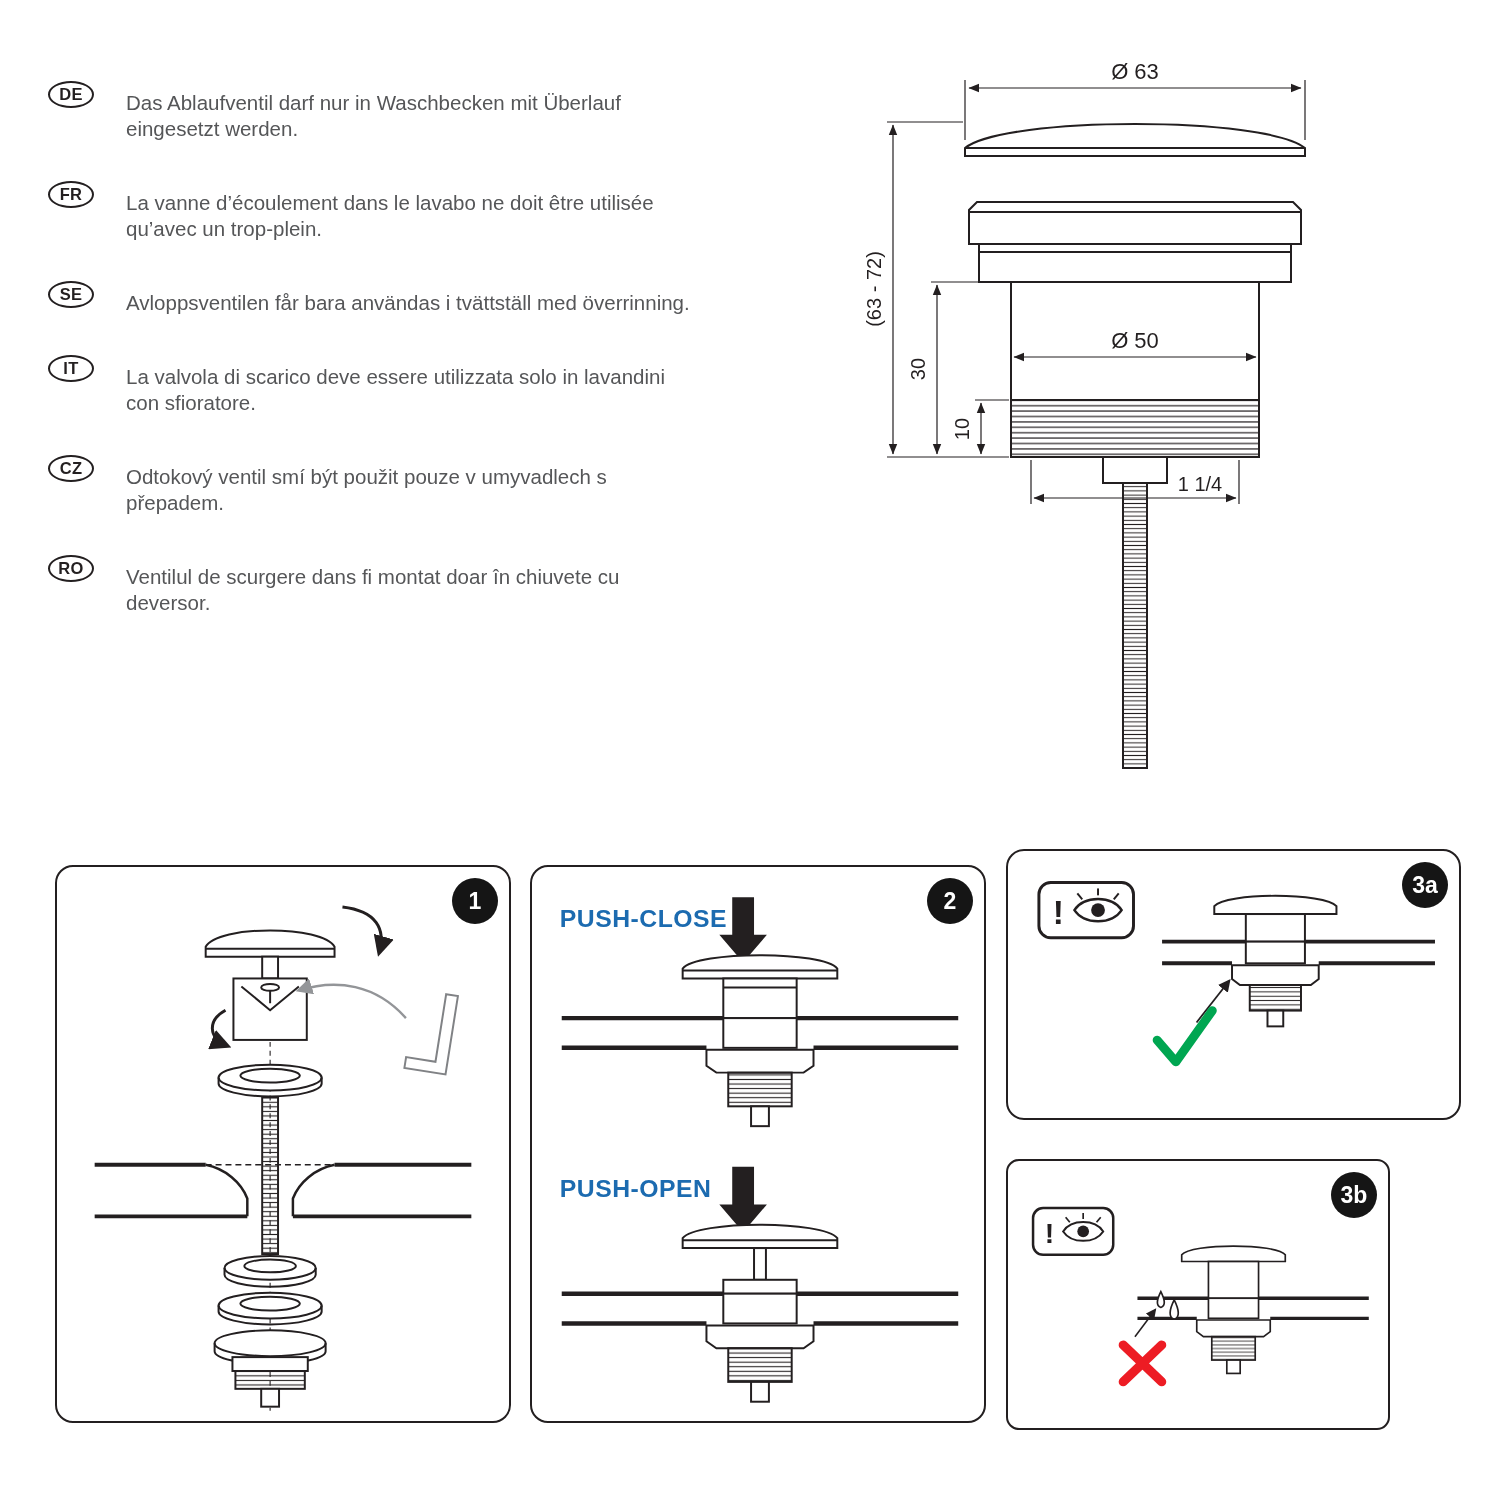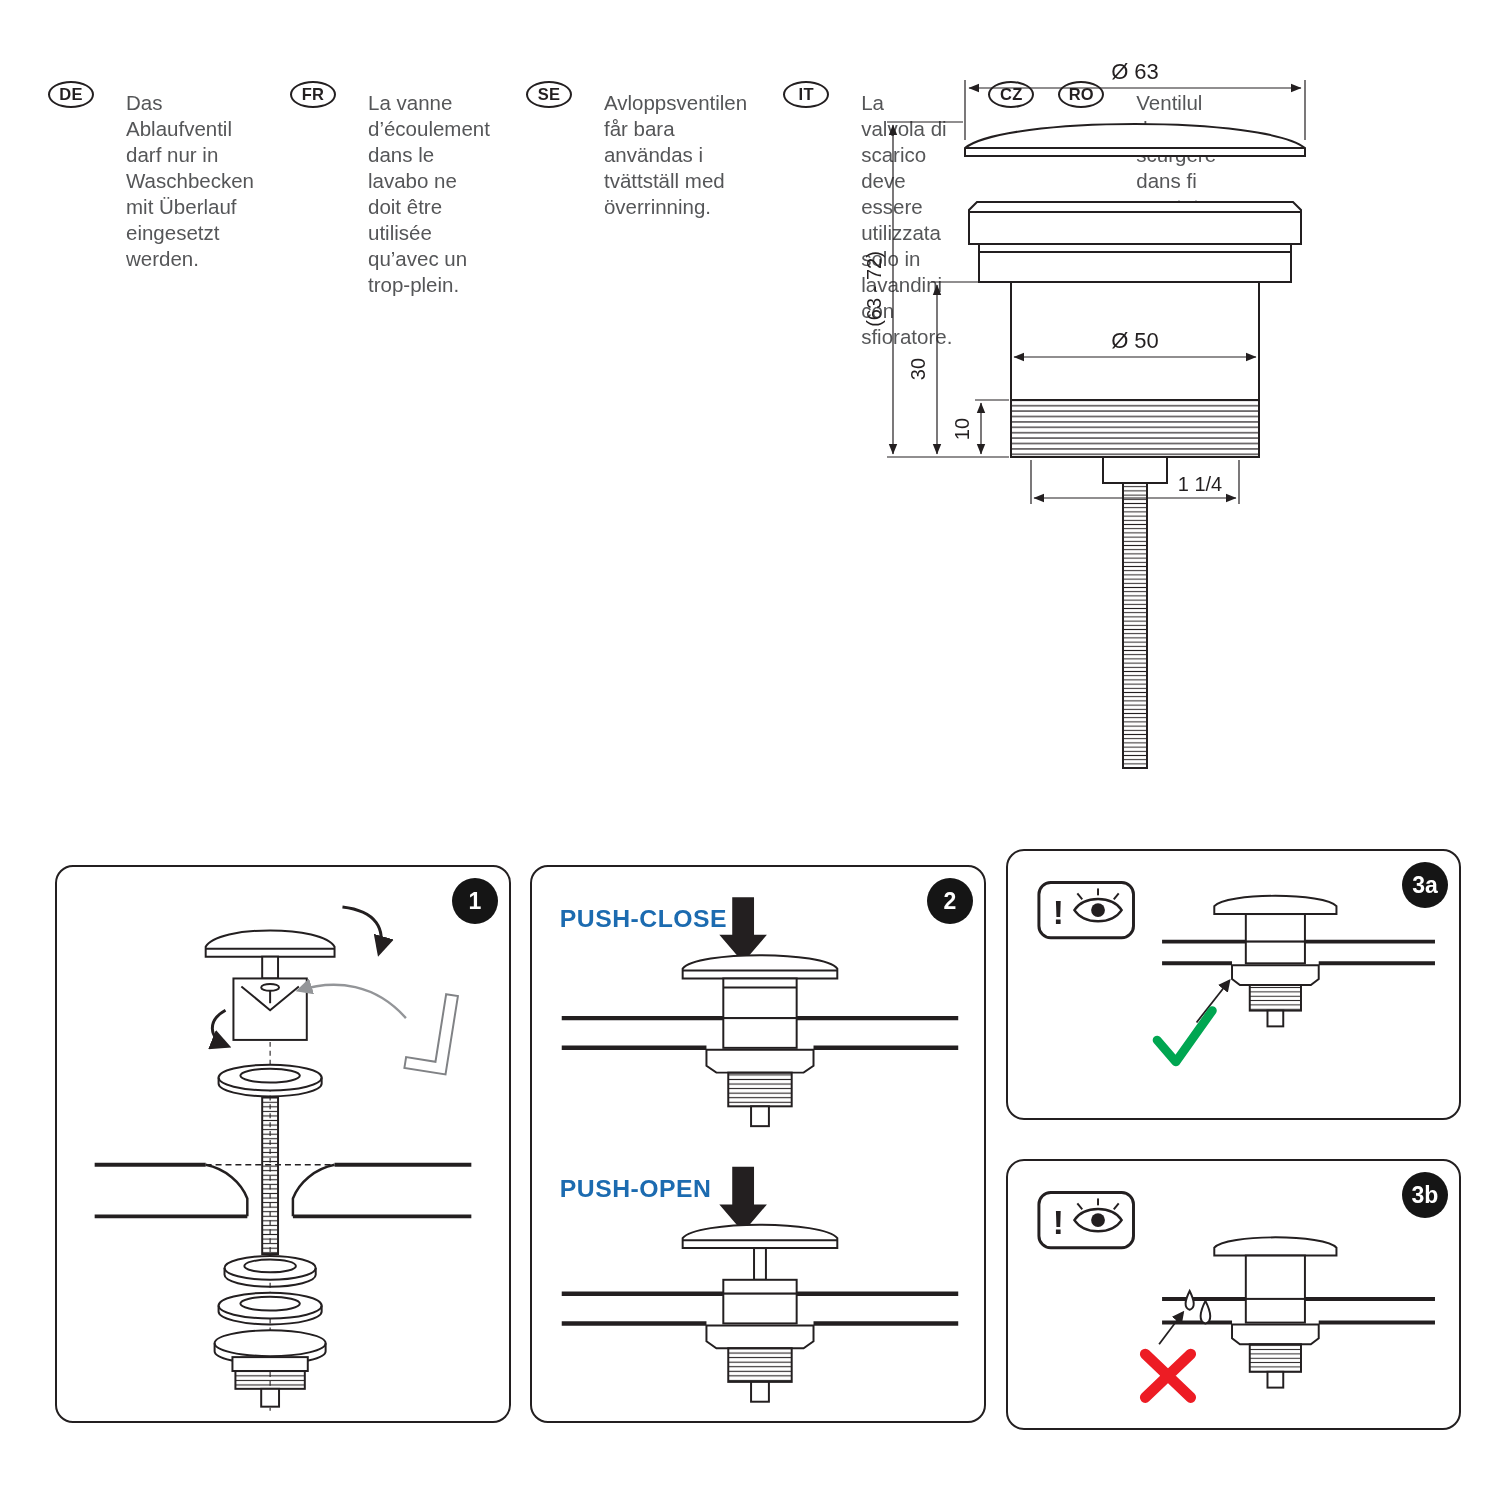--- a/index.html
+++ b/index.html
@@ -1,39 +1,39 @@
 <!DOCTYPE html>
 <html><head>
 <meta charset="utf-8">
 <style>
   html,body{margin:0;padding:0;background:#fff;}
   body{font-family:"Liberation Sans",sans-serif;color:#231f20;}
   .page{position:relative;width:1500px;height:1500px;background:#fff;overflow:hidden;}
 
   
-  .langs{position:absolute;left:48px;top:78px;width:665px;display:flex;flex-direction:row;gap:24px;}
+  .langs{position:absolute;left:48px;top:78px;width:665px;display:flex;flex-direction:column;gap:24px;}
   .lang-row{display:flex;align-items:flex-start;gap:20px;}
   .code-badge{flex:0 0 auto;box-sizing:border-box;min-width:46px;padding:1px 7px;height:27px;
     border:2.2px solid #231f20;border-radius:50%;display:flex;align-items:center;justify-content:center;
     font-weight:700;font-size:16.5px;letter-spacing:.3px;margin-top:3px;}
   .lang-text{margin:12px;font-size:20.5px;line-height:1.27;color:#555658;max-width:600px;}
 
   
   .tech{position:absolute;left:835px;top:52px;width:500px;height:730px;}
 
   
   .panel{position:absolute;box-sizing:border-box;border:2.5px solid #231f20;border-radius:18px;background:#fff;}
   .panel > svg{position:absolute;left:0;top:0;width:100%;height:100%;}
   .badge{position:absolute;top:11px;right:11px;width:46px;height:46px;border-radius:50%;
     background:#151515;color:#fff;display:flex;align-items:center;justify-content:center;
     font-size:23px;font-weight:700;z-index:2;}
   #p1{left:55px;top:865px;width:456px;height:558px;}
   #p2{left:530px;top:865px;width:456px;height:558px;}
   #p3a{left:1006px;top:849px;width:455px;height:271px;}
-  #p3b{left:1006px;top:1159px;width:455px;height:271px;}
+  #p3b{left:1006px;top:1159px;width:384px;height:271px;border-radius:13px;}
 
   svg text{font-family:"Liberation Sans",sans-serif;fill:#231f20;}
   .push-label{font-size:25px;font-weight:700;fill:#1c6bb0;letter-spacing:.5px;}
   .dim-text{font-size:20px;}
   .dim-text-lg{font-size:22px;}
 </style>
 </head>
 <body>
 
 <div class="page">
@@ -50,20 +50,21 @@
     <div class="lang-row">
       <span class="code-badge">SE</span>
       <p class="lang-text">Avloppsventilen får bara användas i tvättställ med överrinning.</p>
     </div>
     <div class="lang-row">
       <span class="code-badge">IT</span>
       <p class="lang-text">La valvola di scarico deve essere utilizzata solo in lavandini con sfioratore.</p>
     </div>
     <div class="lang-row">
       <span class="code-badge">CZ</span>
+      <p class="lang-text">Odtokový ventil smí být použit pouze v umyvadlech s přepadem.</p>
     </div>
     <div class="lang-row">
       <span class="code-badge">RO</span>
       <p class="lang-text">Ventilul de scurgere dans fi montat doar în chiuvete cu deversor.</p>
     </div>
   </div>
 
   <svg class="tech" viewBox="0 0 500 730">
     <defs>
       <marker id="ma" viewBox="0 0 10 10" refX="9.5" refY="5" markerWidth="9" markerHeight="9" orient="auto-start-reverse">

